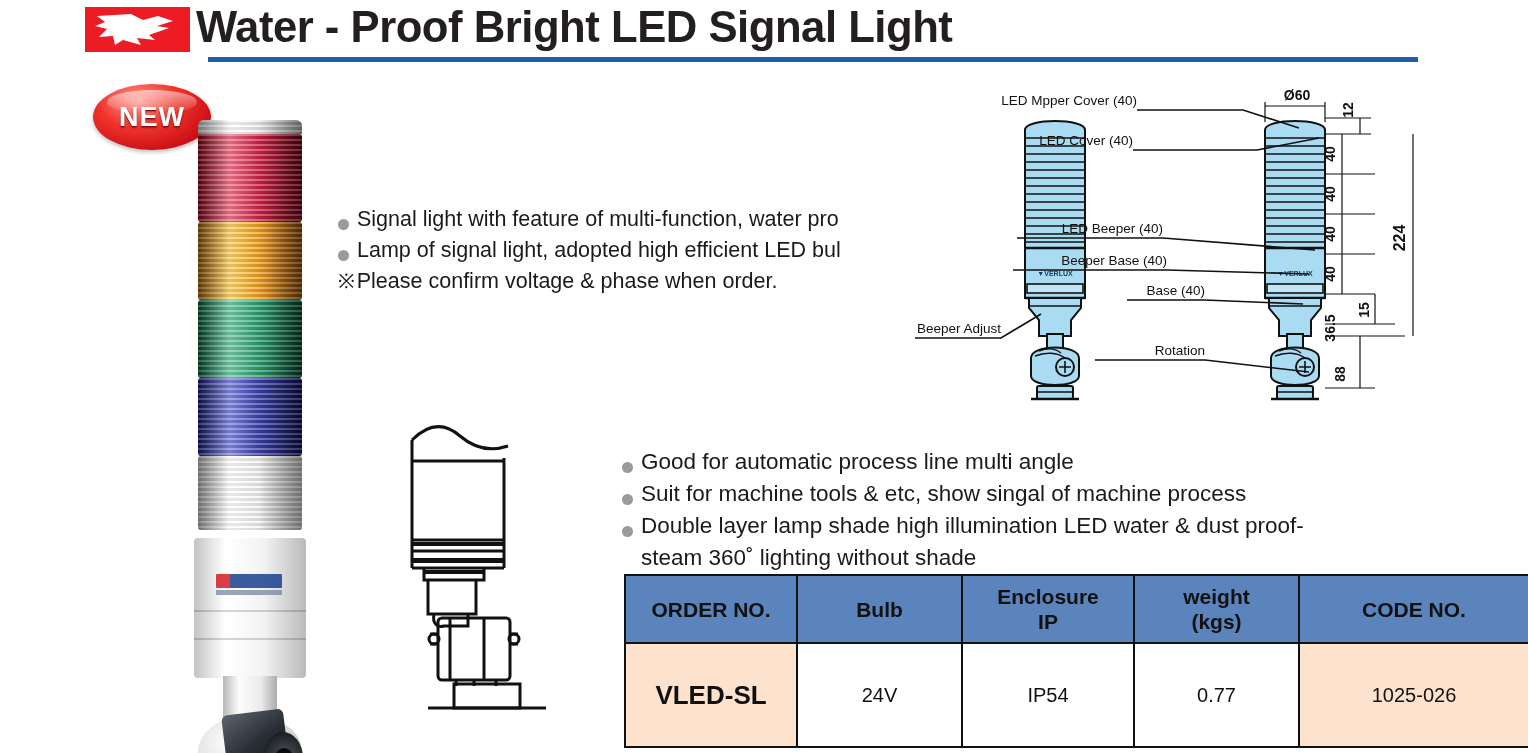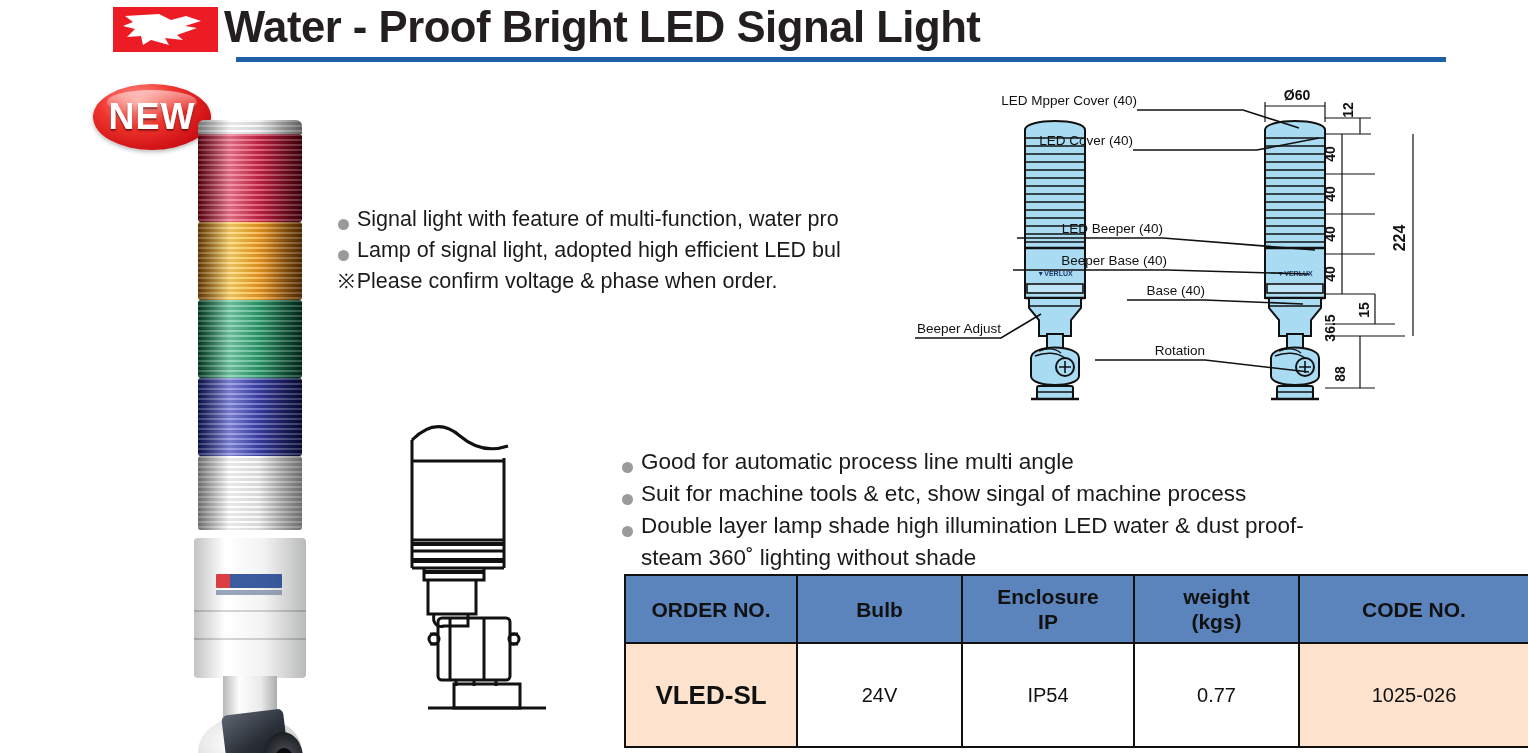--- a/index.html
+++ b/index.html
@@ -7,21 +7,21 @@
     width:1528px;height:753px;
     background:#ffffff;
     font-family:"Liberation Sans", sans-serif;
     color:#1a1a1a;
     overflow:hidden;
     position:relative;
   }
   .page{position:relative;width:1528px;height:753px;}
 
   
-  .header{position:absolute;left:0;top:0;width:1336px;height:70px;margin-left:28px;}
+  .header{position:absolute;left:0;top:0;width:1336px;height:70px;}
   .logo{
     position:absolute;left:85px;top:7px;width:105px;height:45px;
     background:#ed1c24;overflow:hidden;
   }
   .logo svg{display:block;width:105px;height:45px;}
   .title{
     position:absolute;left:196px;top:-1px;
     font-size:45px;line-height:56px;font-weight:bold;
     letter-spacing:-0.5px;
     color:#231f20;
@@ -43,21 +43,21 @@
     box-shadow:0 2px 4px rgba(0,0,0,.28);
     display:flex;align-items:center;justify-content:center;
   }
   .new-badge:after{
     content:"";position:absolute;left:12%;top:9%;width:76%;height:36%;
     border-radius:50%;
     background:linear-gradient(180deg, rgba(255,255,255,.55), rgba(255,255,255,0));
   }
   .new-badge span{
     position:relative;z-index:2;
-    font-size:36px;font-weight:bold;letter-spacing:1px;
+    font-size:27px;font-weight:bold;letter-spacing:1px;
     color:#ffffff;
     text-shadow:0 1px 0 #8d0a0a, 0 2px 2px rgba(0,0,0,.4);
     background:linear-gradient(180deg,#ffffff 42%,#ffd3cf 58%,#f48e86 100%);
     -webkit-background-clip:text;background-clip:text;
   }
 
   
   .photo{position:absolute;left:150px;top:120px;width:200px;height:633px;}
   .stack{position:absolute;left:48px;top:0;width:104px;}
   .seg{position:relative;width:104px;border-radius:3px;overflow:hidden;}

